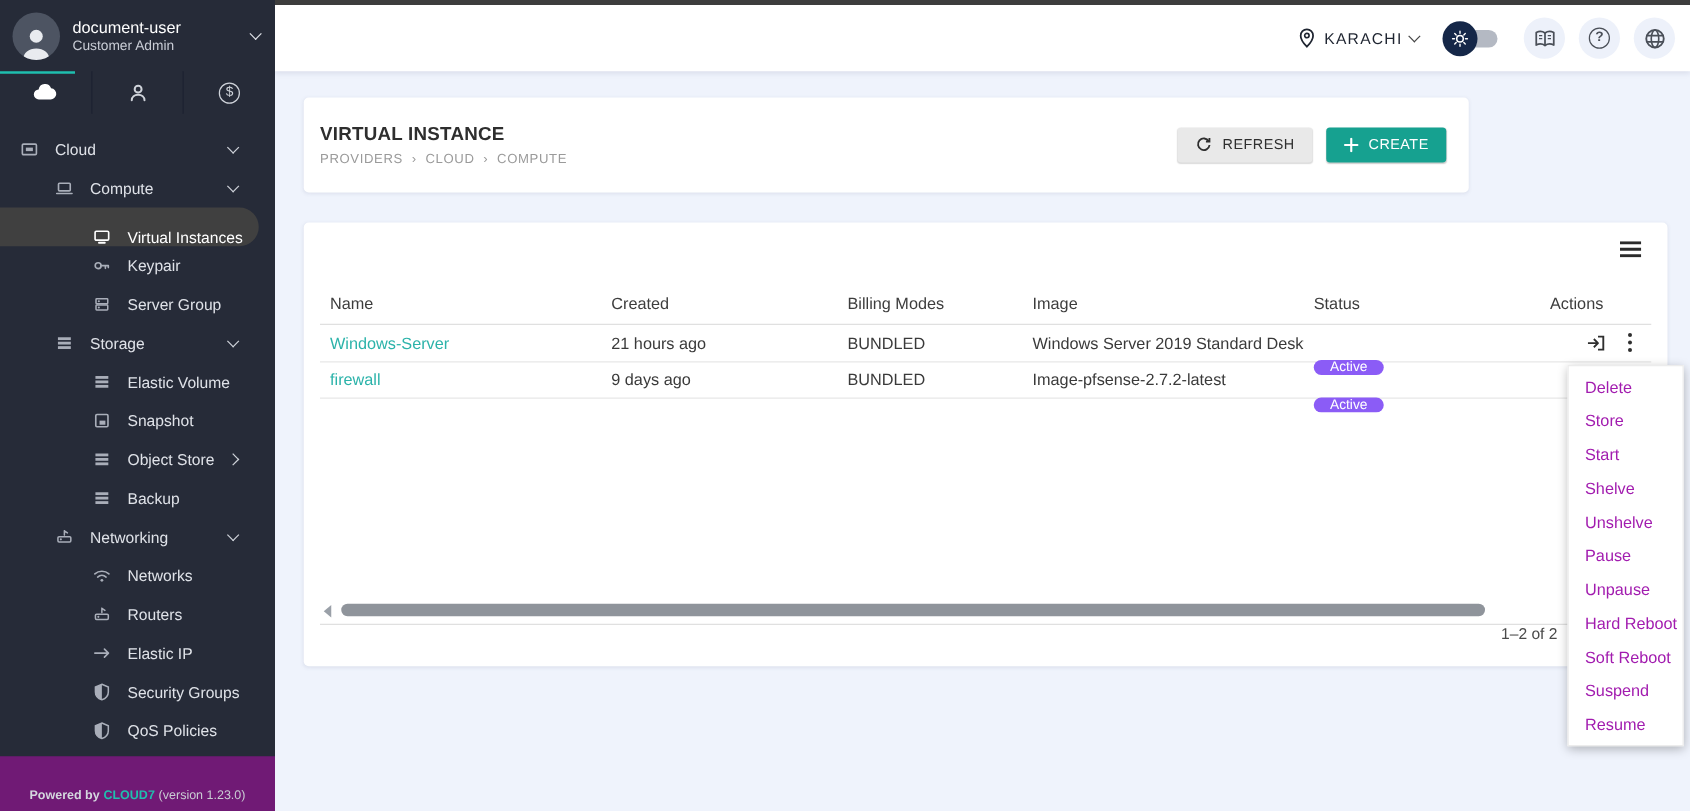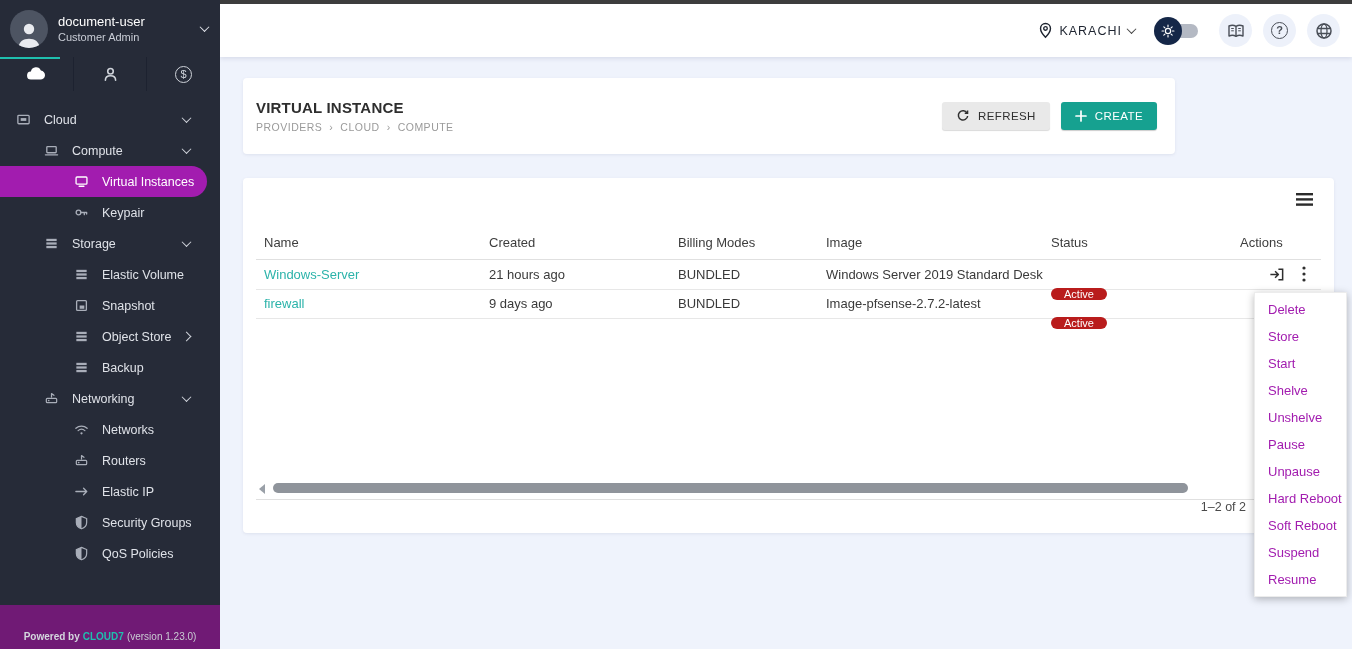--- a/index.html
+++ b/index.html
@@ -22,21 +22,21 @@
   .tab-underline { position:absolute; left:0; top:0; width:60px; height:2px; background:#1fbfae; }
   .circle-glyph { width:17px; height:17px; border:1.4px solid #cfd3da; border-radius:50%; color:#cfd3da; font-size:11px; line-height:14px; text-align:center; }
   .menu { margin-top:13px; flex:1 1 auto; overflow:hidden; }
   .mi { height:31px; display:flex; align-items:center; color:#dfe2e8; font-size:12.5px; cursor:pointer; }
   .mi .mic { width:15px; height:15px; display:inline-flex; align-items:center; justify-content:center; color:#a9aeb9; }
   .mi .mil { margin-left:13px; white-space:nowrap; }
   .mi .chev { margin-left:auto; margin-right:30px; color:#cfd3da; }
   .lvl1 { padding-left:16px; }
   .lvl2 { padding-left:44px; }
   .lvl3 { padding-left:74px; }
-  .mi.active { background:#a21caf; border-radius:0 16px 16px 0; margin-right:13px; color:#ffffff; }
+  .mi.active { background:#404040; border-radius:0 16px 16px 0; margin-right:13px; color:#ffffff;align-items:flex-end; }
   .mi.active .mic { color:#ffffff; }
   .sidebar-footer { height:44px; background:#701a75; display:flex; align-items:flex-end; justify-content:center; padding-bottom:7px; font-size:10px; color:#c9ccd3; white-space:nowrap; }
   .sidebar-footer b { font-weight:bold; color:#d4d7de; }
   .brand { color:#1fbfae; font-weight:bold; margin:0 3px; }
 
   
   .content { position:absolute; left:220px; top:0; right:0; bottom:0;border-radius:24px; }
   .top-strip { position:absolute; left:0; right:0; top:0; height:4px; background:#3d3d3d; }
   .topbar { position:absolute; left:0; right:0; top:4px; height:53px; background:#ffffff; box-shadow:0 2px 4px rgba(120,130,160,0.18); display:flex; align-items:center; justify-content:flex-end; gap:11px; padding-right:12px; z-index:2; }
   .region { display:flex; align-items:center; gap:6px; color:#1e2430; font-size:12.5px; letter-spacing:1px; cursor:pointer; margin-right:8px; }
@@ -60,21 +60,21 @@
 
   .table-card { position:absolute; left:23px; top:121px; width:1091px; height:355px; }
   .burger { position:absolute; right:21px; top:15px; cursor:pointer; }
   .tbl { position:absolute; left:13px; right:13px; top:47px; }
   .trow { display:grid; grid-template-columns:225px 189px 148px 225px 189px 1fr; align-items:center; }
   .thead { height:35px; border-bottom:1px solid #e0e0e0; font-size:13px; color:#3d3d3d; }
   .th, .td { padding-left:8px; position:relative; white-space:nowrap; overflow:hidden; }
   .th:not(:first-child)::before { content:""; position:absolute; left:0; top:9px; bottom:9px; width:1px; background:#d9d9d9; }
   .tr { height:29.5px; border-bottom:1px solid #e7e7e7; font-size:13px; color:#3a3a3a; }
   .cell-link { color:#2cb3aa; cursor:pointer; }
-  .badge { display:inline-block; background:#b91c1c; color:#ffffff; font-size:11px; padding:0 13px; border-radius:12px;margin-top:40px; }
+  .badge { display:inline-block; background:#8b5cf6; color:#ffffff; font-size:11px; padding:0 13px; border-radius:12px;margin-top:40px; }
   .actions-cell { display:flex; align-items:center; gap:17px; padding-left:36px; }
   .icon-btn { cursor:pointer; display:inline-flex; color:#2f2f2f; }
 
   .hscroll-arrow { position:absolute; left:16px; top:306px; width:0; height:0; border-top:5px solid transparent; border-bottom:5px solid transparent; border-right:6px solid #9aa0a8; cursor:pointer; }
   .hscroll-thumb { position:absolute; left:30px; top:305px; width:915px; height:10px; border-radius:5px; background:#8f949b; cursor:grab; }
   .pagination-row { position:absolute; left:13px; right:13px; bottom:0; height:34px; border-top:1px solid #e0e0e0; display:flex; align-items:flex-start; justify-content:flex-end; padding-right:75px; font-size:12.5px; color:#4a4a4a; }
 
   .context-menu { position:absolute; left:1034px; top:292px; width:93px; background:#ffffff; border:1px solid #ececec; box-shadow:0 2px 8px rgba(0,0,0,0.28); z-index:10; padding:3px 0; }
   .cm-item { height:27px; line-height:27px; padding-left:13px; font-size:13px; color:#a21caf; cursor:pointer; white-space:nowrap; }
 
@@ -147,20 +147,31 @@
       <span class="mil">Virtual Instances</span>
     </div>
     <div class="mi lvl3">
       <span class="mic">
         <svg width="15" height="15" viewBox="0 0 16 16">
             <circle cx="4.8" cy="8" r="2.5" fill="none" stroke="currentColor" stroke-width="1.4"></circle>
             <path d="M7.3 8h6.2M11 8v2.3M13.5 8v1.7" stroke="currentColor" stroke-width="1.4" stroke-linecap="round"></path>
           </svg>
       </span>
       <span class="mil">Keypair</span>
+    </div>
+    <div class="mi lvl3">
+      <span class="mic">
+        <svg width="15" height="15" viewBox="0 0 16 16">
+            <rect x="3" y="3.2" width="10" height="4.2" rx="0.6" fill="none" stroke="currentColor" stroke-width="1.3"></rect>
+            <rect x="3" y="8.6" width="10" height="4.2" rx="0.6" fill="none" stroke="currentColor" stroke-width="1.3"></rect>
+            <circle cx="5.4" cy="5.3" r="0.9" fill="currentColor"></circle>
+            <circle cx="5.4" cy="10.7" r="0.9" fill="currentColor"></circle>
+          </svg>
+      </span>
+      <span class="mil">Server Group</span>
     </div>
     <div class="mi lvl2">
       <span class="mic">
         <svg width="15" height="15" viewBox="0 0 16 16">
             <rect x="2.5" y="3" width="11" height="2.4" fill="currentColor"></rect>
             <rect x="2.5" y="6.8" width="11" height="2.4" fill="currentColor"></rect>
             <rect x="2.5" y="10.6" width="11" height="2.4" fill="currentColor"></rect>
           </svg>
       </span>
       <span class="mil">Storage</span>

